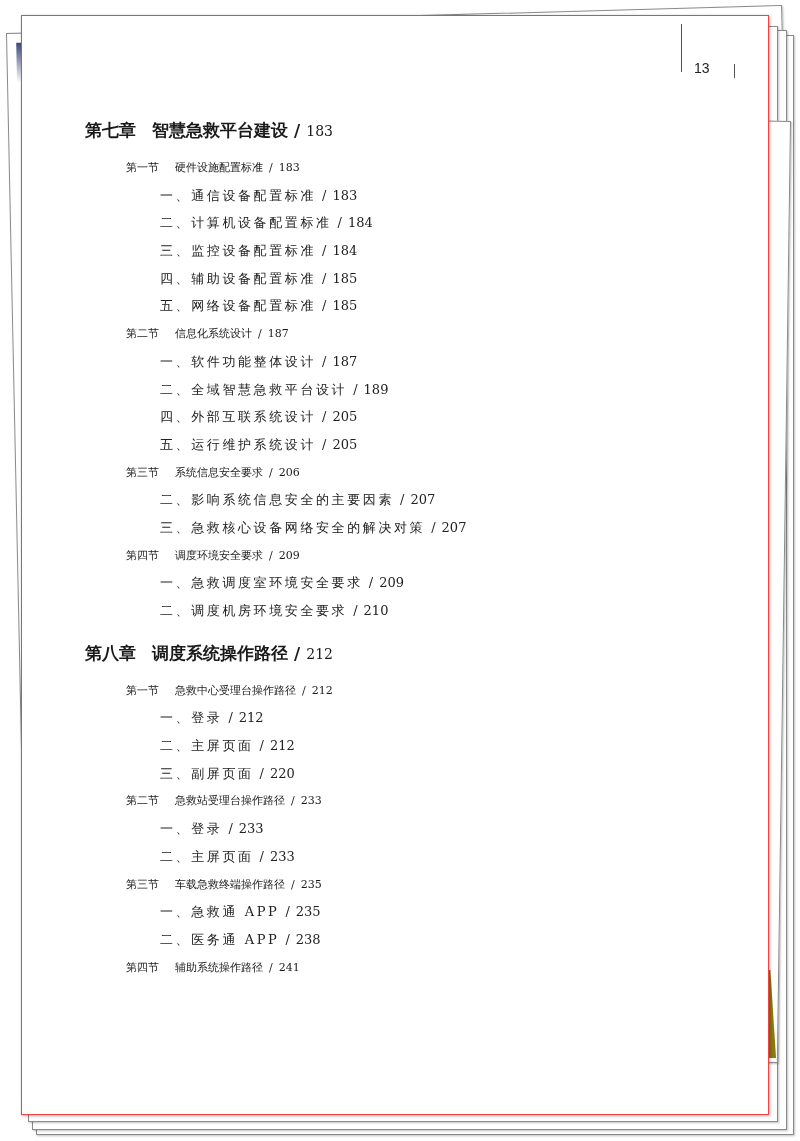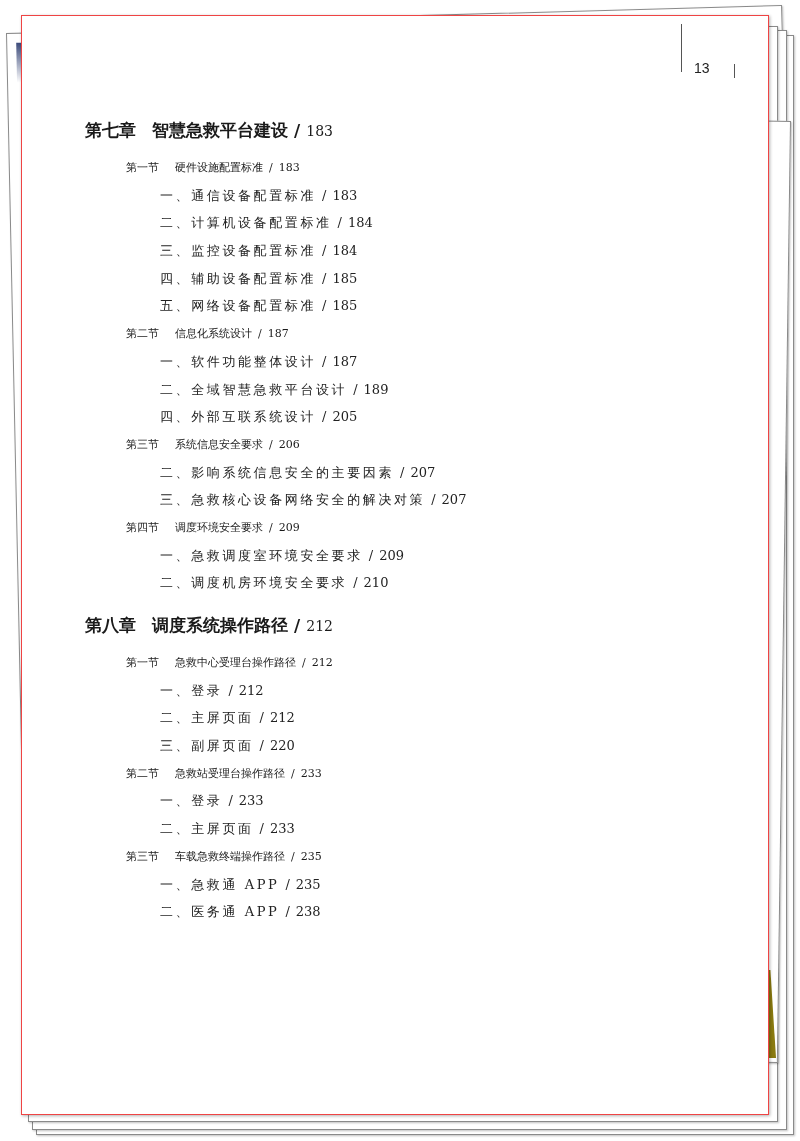--- a/index.html
+++ b/index.html
@@ -133,33 +133,35 @@
       <div class="section"><span class="sec-num">第一节</span><span class="sec-title">硬件设施配置标准</span><span class="sep">/</span><span class="pg">183</span></div>
       <div class="item"><span class="item-num">一、</span><span class="item-title">通信设备配置标准</span><span class="sep">/</span><span class="pg">183</span></div>
       <div class="item"><span class="item-num">二、</span><span class="item-title">计算机设备配置标准</span><span class="sep">/</span><span class="pg">184</span></div>
       <div class="item"><span class="item-num">三、</span><span class="item-title">监控设备配置标准</span><span class="sep">/</span><span class="pg">184</span></div>
       <div class="item"><span class="item-num">四、</span><span class="item-title">辅助设备配置标准</span><span class="sep">/</span><span class="pg">185</span></div>
       <div class="item"><span class="item-num">五、</span><span class="item-title">网络设备配置标准</span><span class="sep">/</span><span class="pg">185</span></div>
       <div class="section"><span class="sec-num">第二节</span><span class="sec-title">信息化系统设计</span><span class="sep">/</span><span class="pg">187</span></div>
       <div class="item"><span class="item-num">一、</span><span class="item-title">软件功能整体设计</span><span class="sep">/</span><span class="pg">187</span></div>
       <div class="item"><span class="item-num">二、</span><span class="item-title">全域智慧急救平台设计</span><span class="sep">/</span><span class="pg">189</span></div>
       <div class="item"><span class="item-num">四、</span><span class="item-title">外部互联系统设计</span><span class="sep">/</span><span class="pg">205</span></div>
+      <div class="item"><span class="item-num">五、</span><span class="item-title">运行维护系统设计</span><span class="sep">/</span><span class="pg">205</span></div>
       <div class="section"><span class="sec-num">第三节</span><span class="sec-title">系统信息安全要求</span><span class="sep">/</span><span class="pg">206</span></div>
       <div class="item"><span class="item-num">二、</span><span class="item-title">影响系统信息安全的主要因素</span><span class="sep">/</span><span class="pg">207</span></div>
       <div class="item"><span class="item-num">三、</span><span class="item-title">急救核心设备网络安全的解决对策</span><span class="sep">/</span><span class="pg">207</span></div>
       <div class="section"><span class="sec-num">第四节</span><span class="sec-title">调度环境安全要求</span><span class="sep">/</span><span class="pg">209</span></div>
       <div class="item"><span class="item-num">一、</span><span class="item-title">急救调度室环境安全要求</span><span class="sep">/</span><span class="pg">209</span></div>
       <div class="item"><span class="item-num">二、</span><span class="item-title">调度机房环境安全要求</span><span class="sep">/</span><span class="pg">210</span></div>
       <div class="chapter-gap"></div>
       <div class="chapter"><span class="ch-num">第八章</span><span class="ch-title">调度系统操作路径</span><span class="sep">/</span><span class="pg">212</span></div>
       <div class="first-sec-gap"></div>
       <div class="section"><span class="sec-num">第一节</span><span class="sec-title">急救中心受理台操作路径</span><span class="sep">/</span><span class="pg">212</span></div>
       <div class="item"><span class="item-num">一、</span><span class="item-title">登录</span><span class="sep">/</span><span class="pg">212</span></div>
       <div class="item"><span class="item-num">二、</span><span class="item-title">主屏页面</span><span class="sep">/</span><span class="pg">212</span></div>
       <div class="item"><span class="item-num">三、</span><span class="item-title">副屏页面</span><span class="sep">/</span><span class="pg">220</span></div>
       <div class="section"><span class="sec-num">第二节</span><span class="sec-title">急救站受理台操作路径</span><span class="sep">/</span><span class="pg">233</span></div>
       <div class="item"><span class="item-num">一、</span><span class="item-title">登录</span><span class="sep">/</span><span class="pg">233</span></div>
       <div class="item"><span class="item-num">二、</span><span class="item-title">主屏页面</span><span class="sep">/</span><span class="pg">233</span></div>
       <div class="section"><span class="sec-num">第三节</span><span class="sec-title">车载急救终端操作路径</span><span class="sep">/</span><span class="pg">235</span></div>
       <div class="item"><span class="item-num">一、</span><span class="item-title">急救通 APP</span><span class="sep">/</span><span class="pg">235</span></div>
       <div class="item"><span class="item-num">二、</span><span class="item-title">医务通 APP</span><span class="sep">/</span><span class="pg">238</span></div>
+      <div class="section"><span class="sec-num">第四节</span><span class="sec-title">辅助系统操作路径</span><span class="sep">/</span><span class="pg">241</span></div>
     </div>
 </div>
 
 </body></html>

